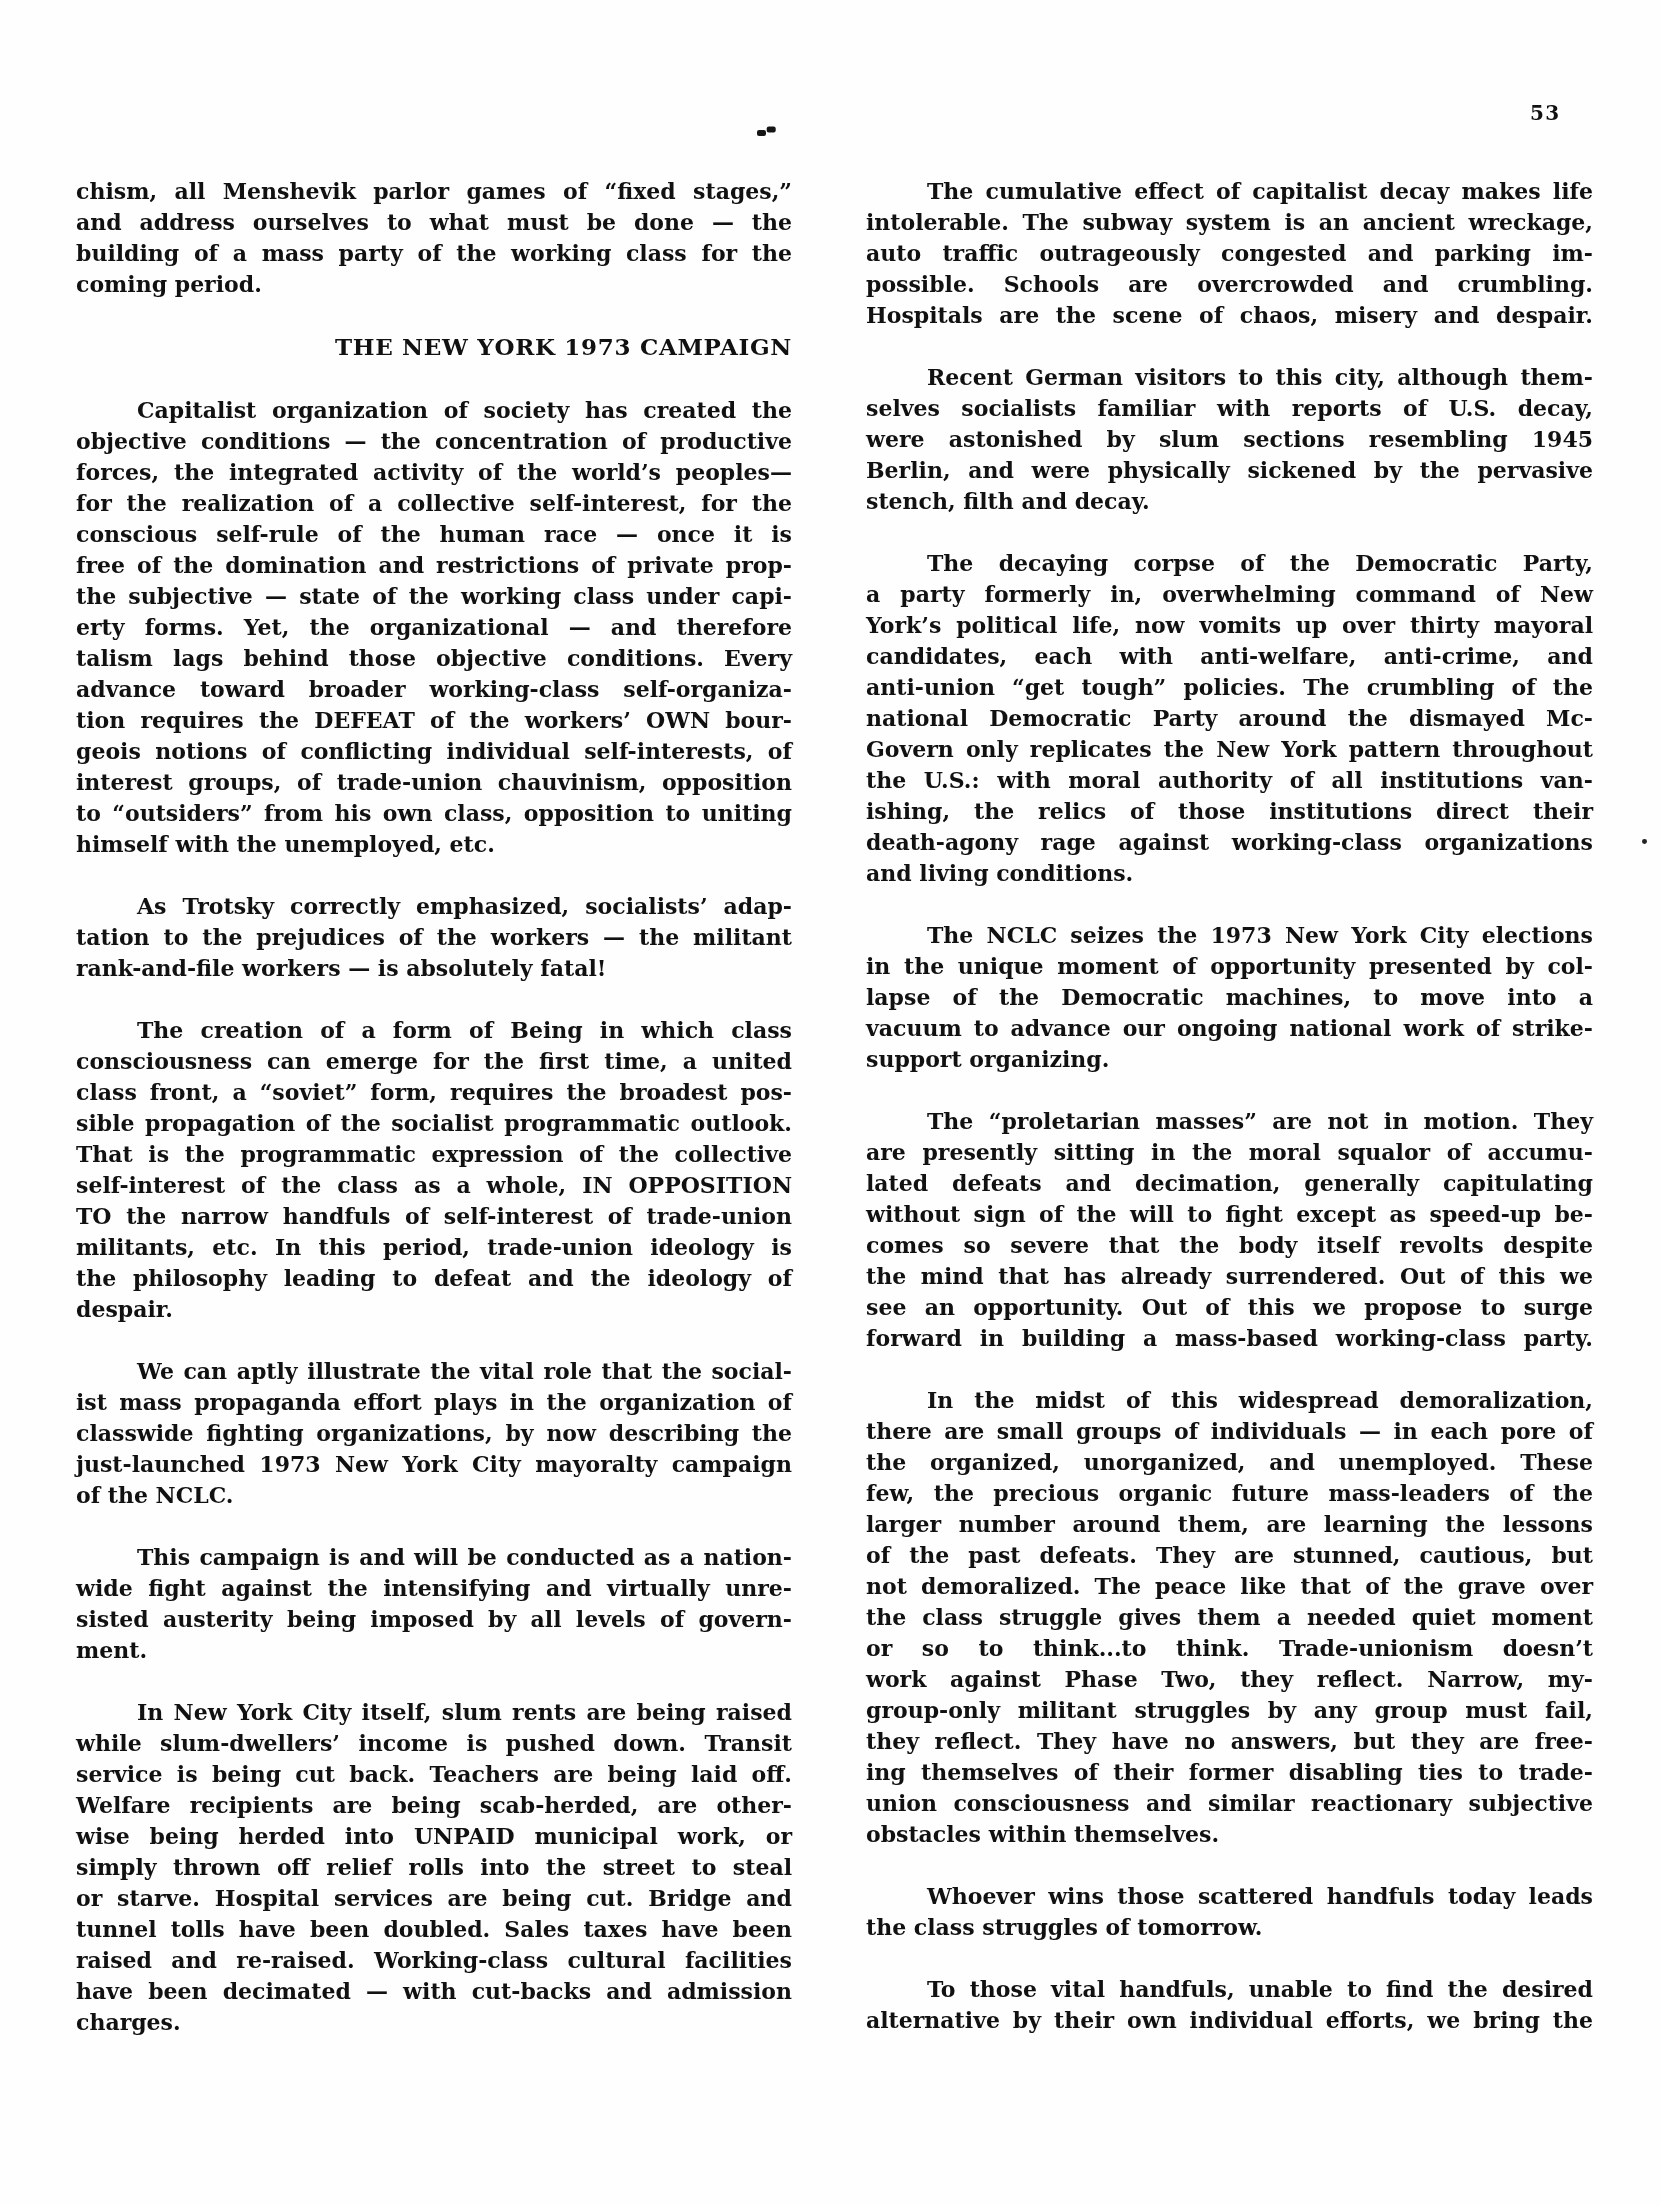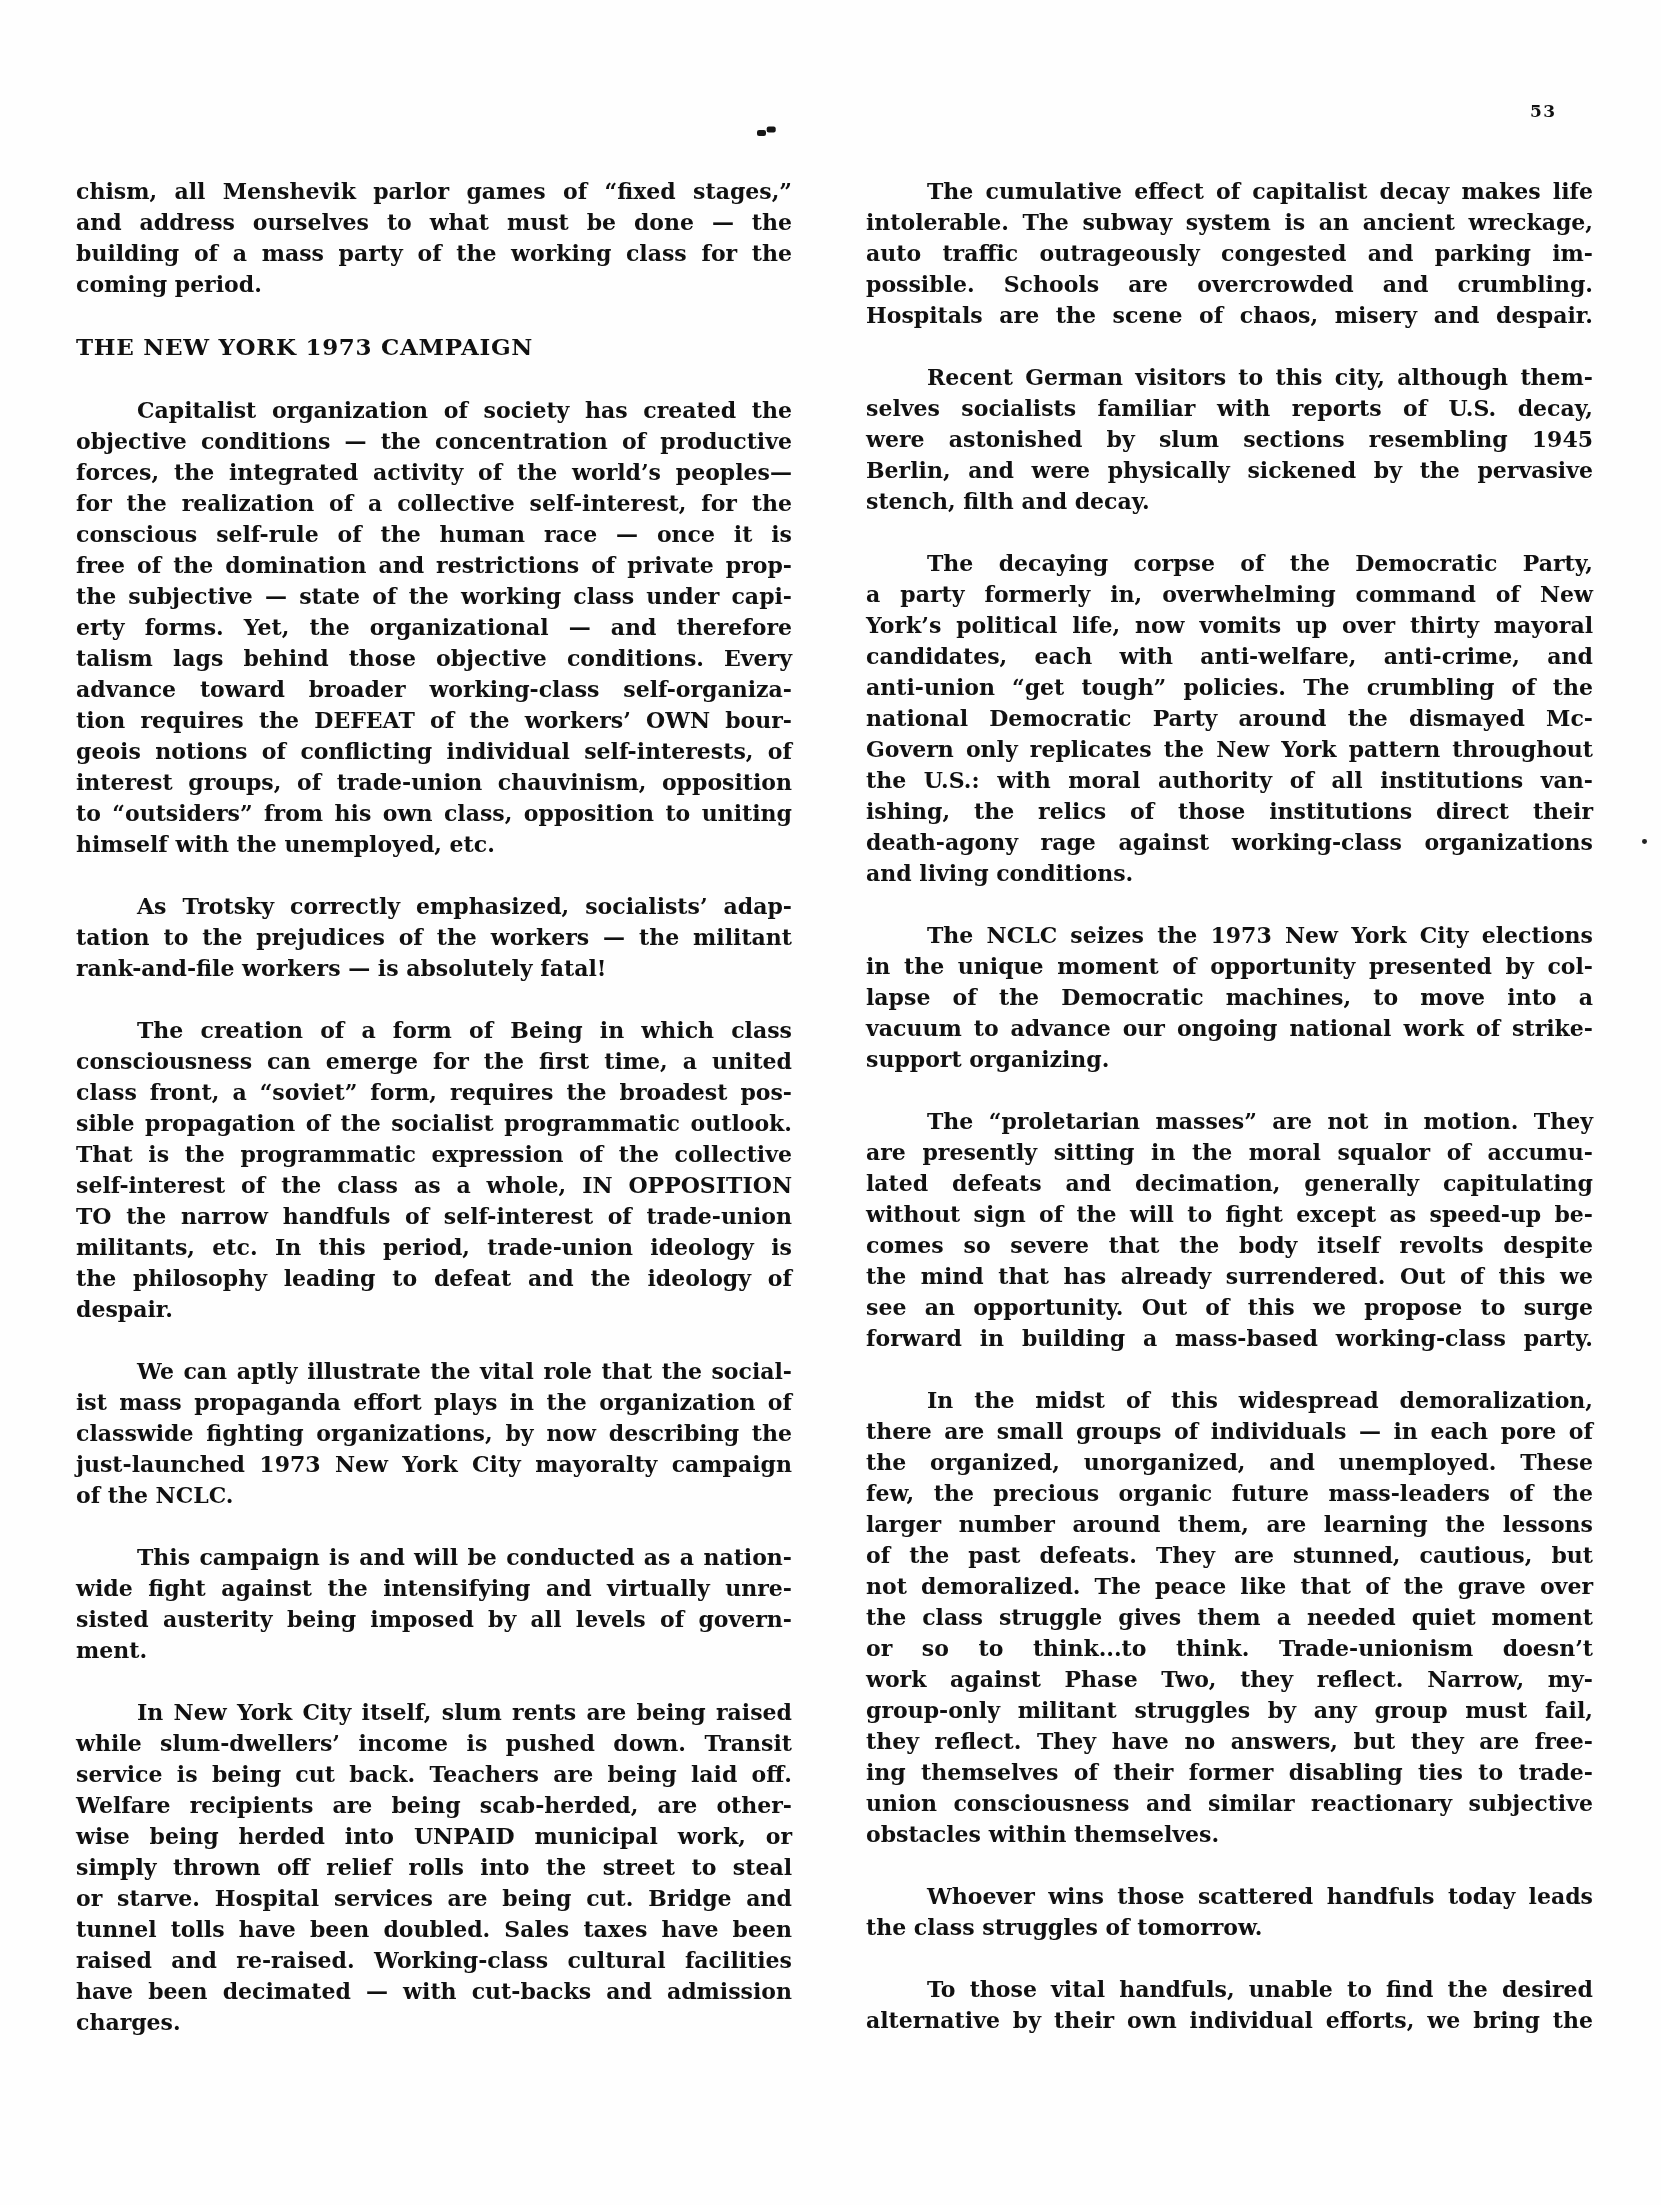--- a/index.html
+++ b/index.html
@@ -14,40 +14,40 @@
     background: #fefefe;
     color: #111;
     font-family: "DejaVu Serif", "Liberation Serif", serif;
     font-weight: 700;
     overflow: hidden;
   }
   .page-number {
     position: absolute;
     left: 1530px;
     top: 101px;
-    font-size: 17px;
+    font-size: 20px;
     letter-spacing: 1.4px;
   }
   .col {
     position: absolute;
     top: 176px;
     font-size: 22px;
     line-height: 31px;
   }
   .col-left  { left: 76px;  width: 716px; }
   .col-right { left: 866px; width: 727px; }
   .para { margin: 0 0 31px 0; }
   .line {
     text-align: justify;
     text-align-last: justify;
   }
   .line.last { text-align-last: left; }
   .line.indent { padding-left: 61px; }
   .heading {
-    text-align: left;
+    text-align: right;
     font-size: 23px;
     letter-spacing: 0.7px;
     margin: 0 0 33px 0;
   }
   .ink-blot {
     position: absolute;
     left: 757px;
     top: 130px;
     width: 9px;
     height: 6.2px;

